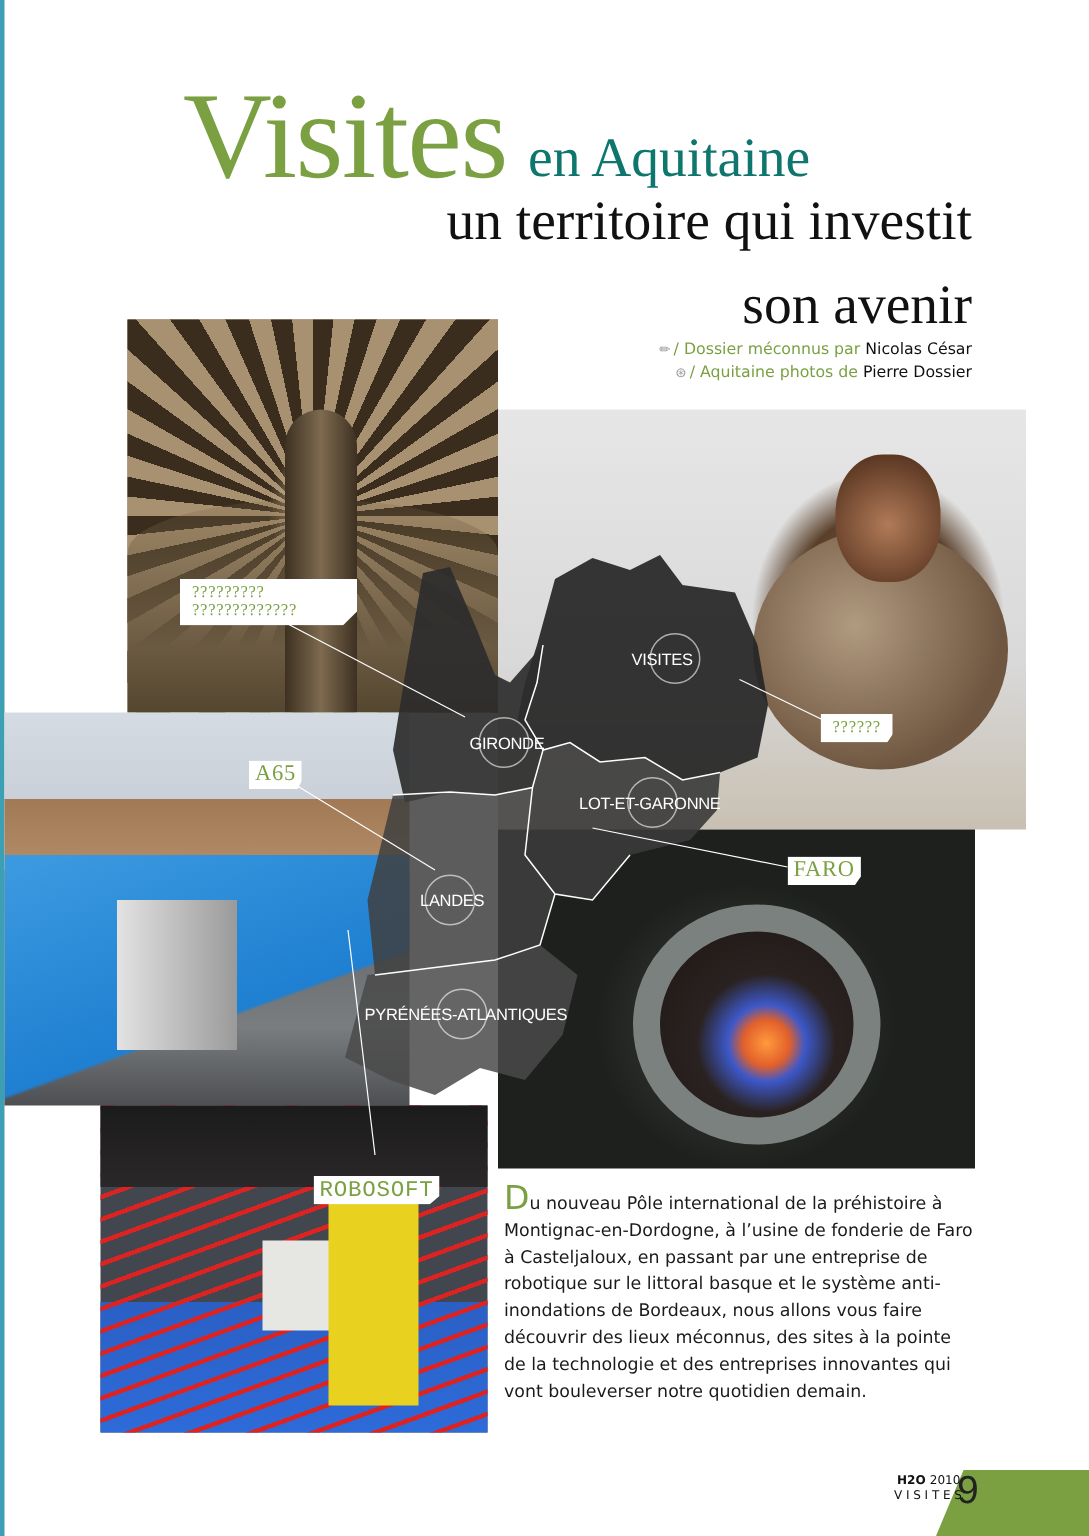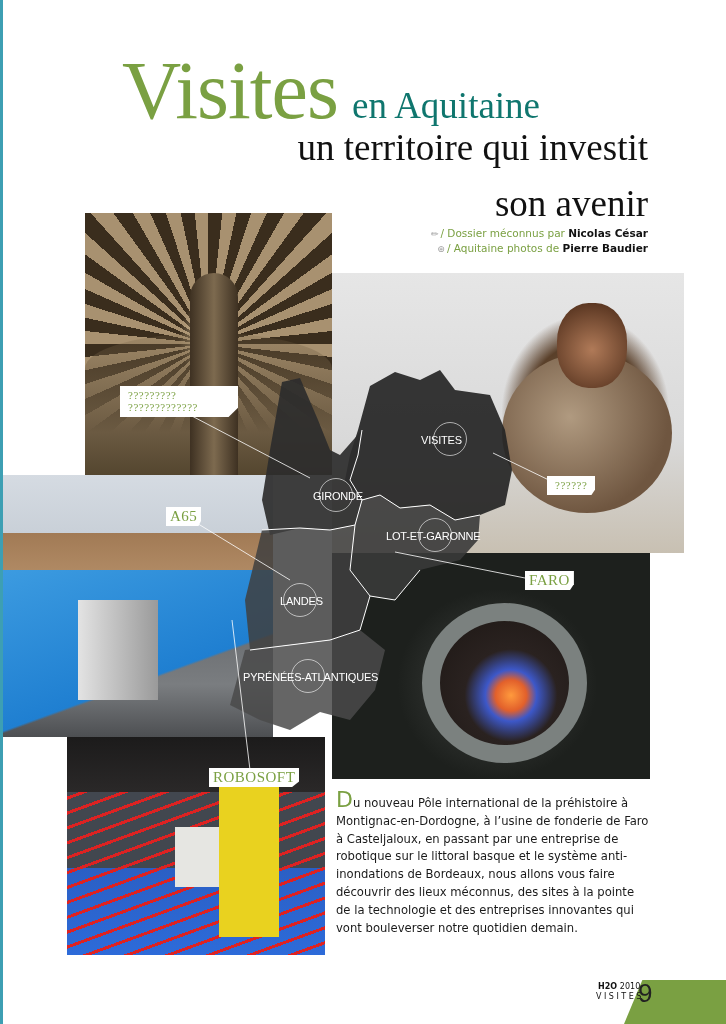--- a/index.html
+++ b/index.html
@@ -8,21 +8,21 @@
 
   .left-rule { position: absolute; left: 0; top: 0; width: 3px; height: 1024px; background: #3d9fb3; }
 
   
   .title-main { position: absolute; left: 122px; top: 50px; font-family: "Liberation Serif", serif; color: #7aa042; font-size: 82px; line-height: 82px; letter-spacing: -1px; }
   .title-sub1 { position: absolute; left: 352px; top: 86px; font-family: "Liberation Serif", serif; color: #0f766e; font-size: 37px; line-height: 40px; }
   .title-sub2 { position: absolute; right: 78px; top: 128px; font-family: "Liberation Serif", serif; color: #111; font-size: 37px; line-height: 40px; text-align: right; white-space: nowrap; }
   .title-sub3 { position: absolute; right: 78px; top: 170px; font-family: "Liberation Serif", serif; color: #111; font-size: 37px; line-height: 40px; text-align: right; margin-top: 14px; }
 
   .credits { position: absolute; right: 78px; top: 226px; text-align: right; font-size: 10.5px; line-height: 14px; color: #7aa042; }
-  .credits b { color: #111; font-weight: bold; }
+  .credits b { color: #111; font-weight: normal; }
   .credits .ico { color: #999; font-size: 9px; margin-right: 2px; }
 
   
   .photo { position: absolute; overflow: hidden; }
   .ph-tower { left: 85px; top: 213px; width: 247px; height: 262px;
     background:
       radial-gradient(ellipse 30px 40px at 50% 48%, #c9b48f 0%, transparent 100%),
       repeating-conic-gradient(from 0deg at 50% 50%, #3a2d1d 0deg 6deg, #a89170 6deg 12deg),
       #6f5b40; }
   .ph-tower .pillar { position: absolute; left: 105px; top: 60px; width: 48px; height: 202px; background: linear-gradient(90deg,#3e3122,#7d6a4f 50%,#3e3122); border-radius: 24px 24px 0 0; }
@@ -82,21 +82,21 @@
 <div class="title-sub2">un territoire qui investit</div>
 <div class="title-sub3">son avenir</div>
 
 <div class="credits">
   <div>
     <span class="ico">✏</span><span>/ Dossier méconnus par</span>
     <b>Nicolas César</b>
   </div>
   <div>
     <span class="ico">⊛</span><span>/ Aquitaine photos de</span>
-    <b>Pierre Baudier</b>
+    <b>Pierre Dossier</b>
   </div>
 </div>
 
 <div class="photo ph-tower">
   <div class="wall"></div>
   <div class="pillar"></div>
 </div>
 <div class="photo ph-caveman">
   <div class="fur"></div>
   <div class="head"></div>
@@ -155,21 +155,21 @@
   <span>PYRÉNÉES-ATLANTIQUES</span>
 </div>
 
 <div class="tag q" style="left:120px;top:386px;width:118px;">
   <div>?????????</div>
   <div>?????????????</div>
 </div>
 <div class="tag q" style="left:547px;top:476px;">??????</div>
 <div class="tag" style="left:166px;top:507px;">A65</div>
 <div class="tag" style="left:525px;top:571px;">FARO</div>
-<div class="tag" style="left:209px;top:768px;">ROBOSOFT</div>
+<div class="tag" style="left:209px;top:784px;font-family:Liberation Mono, monospace;">ROBOSOFT</div>
 
 <div class="body-text">
   <span class="dropcap">D</span><span>u nouveau Pôle international de la préhistoire à Montignac-en-Dordogne, à l’usine de fonderie de Faro à Casteljaloux, en passant par une entreprise de robotique sur le littoral basque et le système anti-inondations de Bordeaux, nous allons vous faire découvrir des lieux méconnus, des sites à la pointe de la technologie et des entreprises innovantes qui vont bouleverser notre quotidien demain.</span>
 </div>
 
 <div class="footer-green"></div>
 <div class="footer-h2o">
   <span style="font-weight:bold">H2O</span> <span>2010</span>
 </div>
 <div class="footer-visites">VISITES</div>

